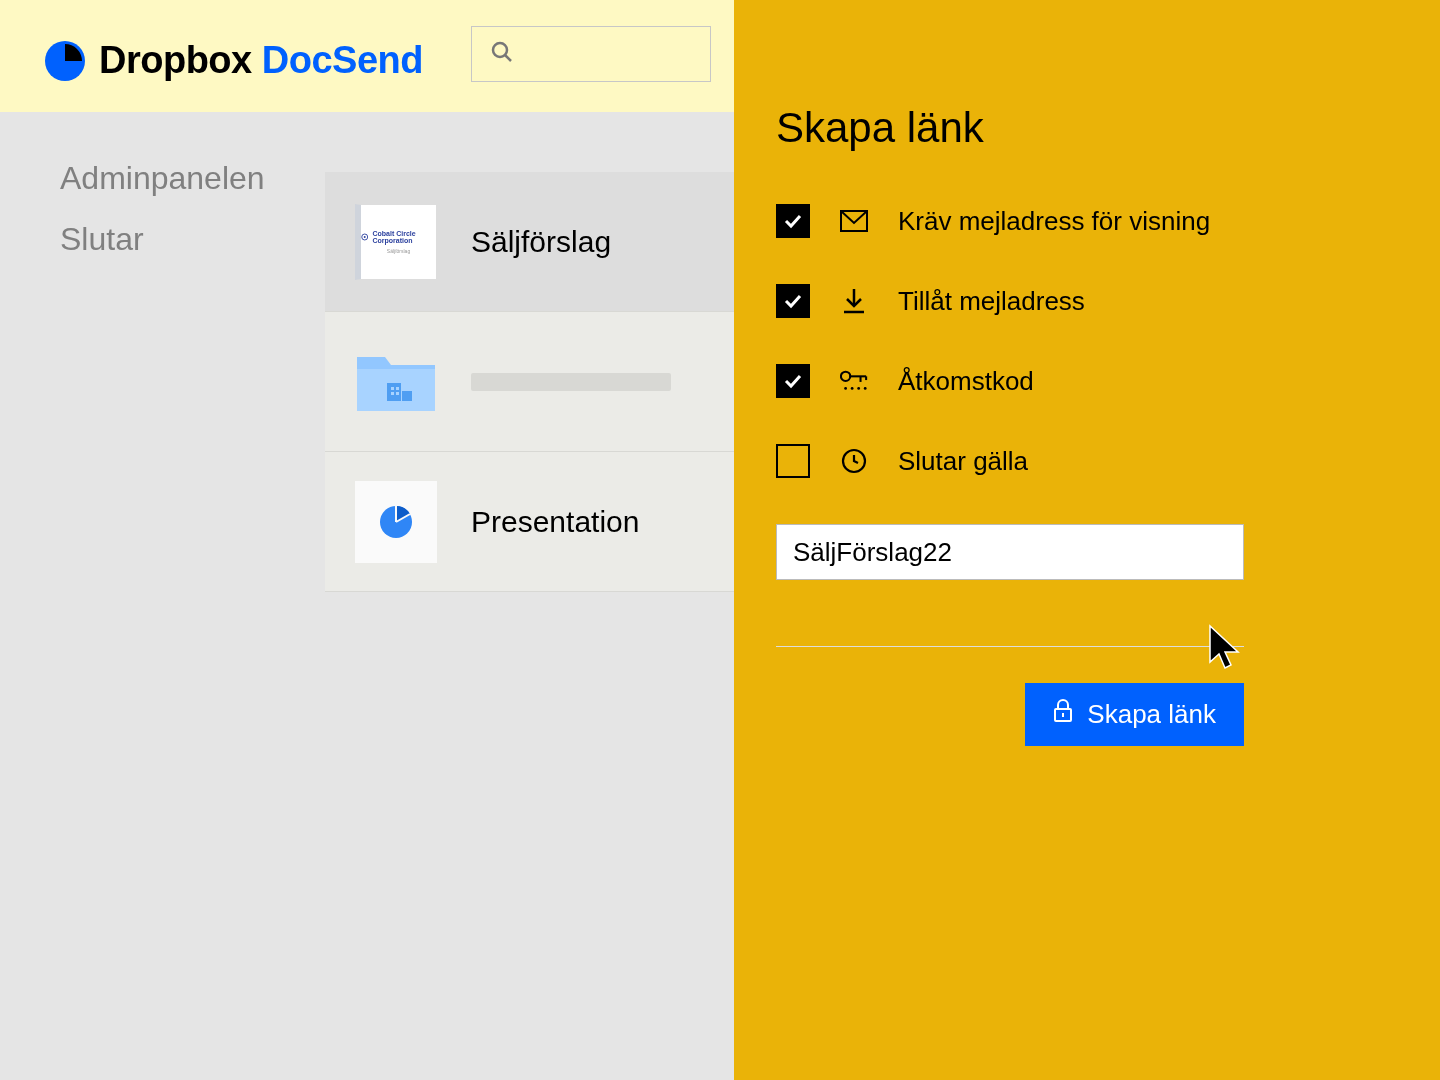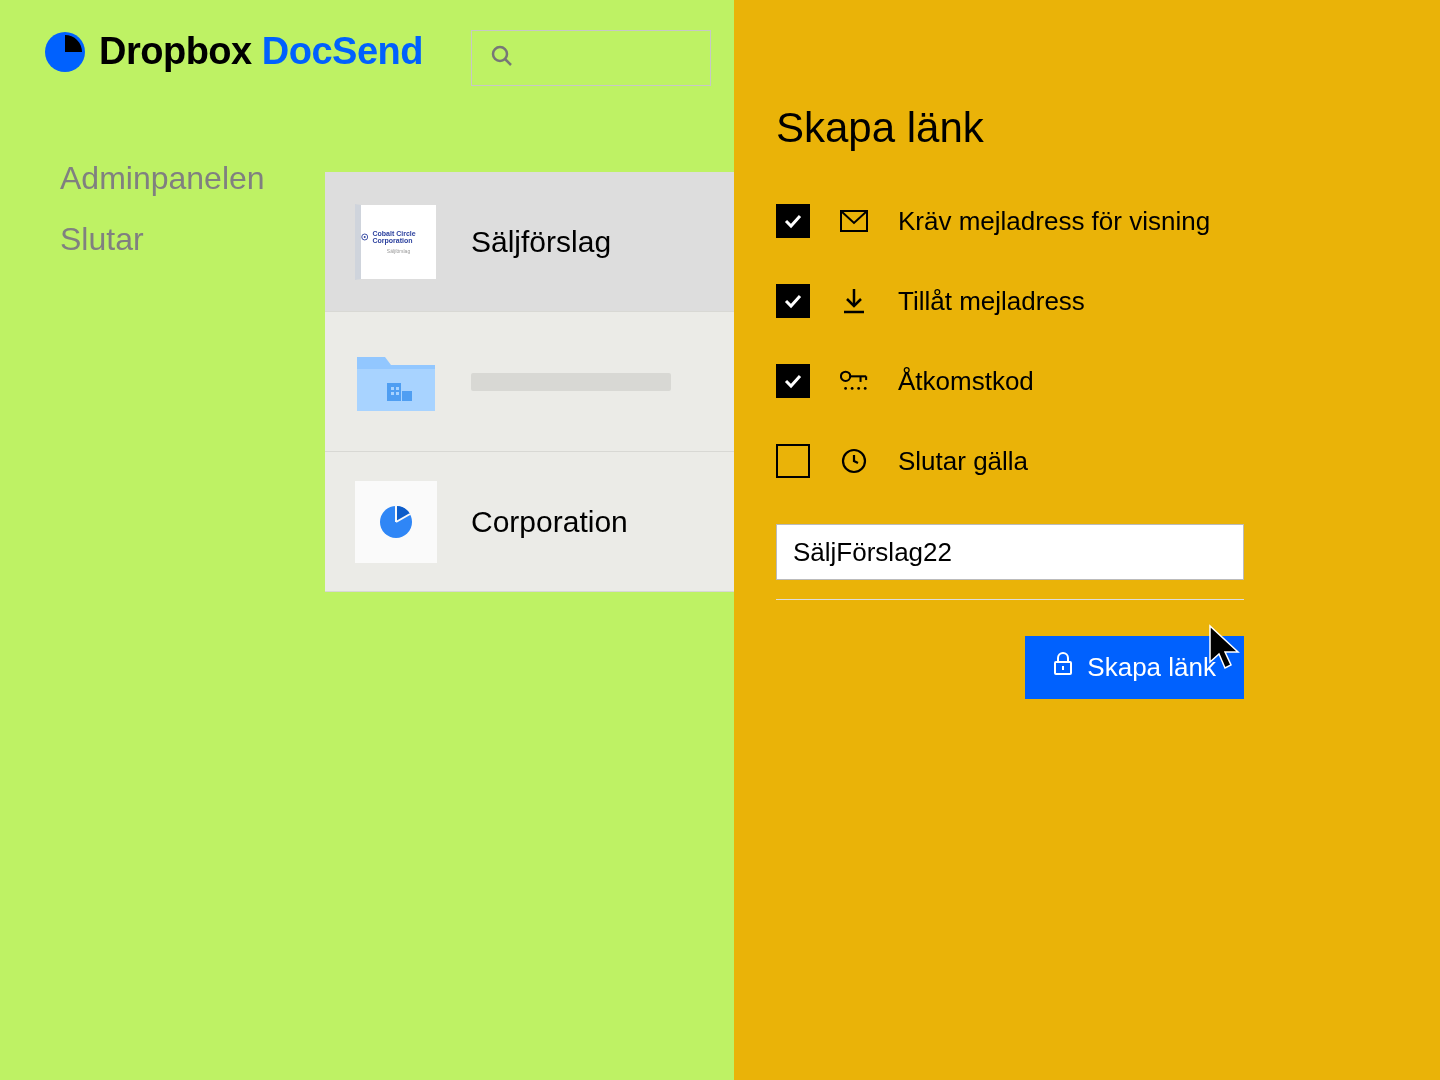--- a/index.html
+++ b/index.html
@@ -7,24 +7,24 @@
   font-family: -apple-system, BlinkMacSystemFont, "Segoe UI", Helvetica, Arial, sans-serif;
   width: 1440px;
   height: 1080px;
   background: #fff;
   position: relative;
   overflow: hidden;
 }
 
 .header {
   display: flex;
-  align-items: flex-start;
+  align-items: flex-end;
   padding: 30px 45px;
   gap: 48px;
-  background: #bef264;
+  background: #fef9c3;
   height: 112px;
 }
 
 .logo {
   display: flex;
   align-items: center;
   gap: 14px;
 }
 
 .logo-icon {
@@ -46,21 +46,21 @@
   height: 56px;
   border: 1px solid #c7c7c7;
   display: flex;
   align-items: center;
   padding-left: 18px;
 }
 
 .main {
   display: flex;
   height: calc(100% - 112px);
-  background: #bef264;
+  background: #e5e5e5;
 }
 
 .sidebar {
   width: 325px;
   padding: 48px 0 0 60px;
 }
 
 .sidebar-item {
   font-size: 32px;
   color: #808080;
@@ -197,21 +197,21 @@
   font-size: 26px;
   color: #000;
 }
 
 .code-input {
   width: 468px;
   height: 56px;
   border: 1px solid #bbb;
   font-size: 26px;
   padding: 0 16px;
-  margin-bottom: 19px;
+  margin-bottom: 66px;
   margin-left: 0;
 }
 
 .panel-divider {
   border: none;
   border-top: 1px solid #ddd;
   margin-bottom: 36px;
   width: 468px;
 }
 
@@ -305,21 +305,21 @@
 
     <div class="content-row">
       <div class="chart-thumb">
         <svg width="40" height="40" viewBox="0 0 40 40">
           <circle cx="20" cy="20" r="16" fill="#2f86f6"></circle>
           <path d="M20 4 A16 16 0 0 1 34 12 L20 20 Z" fill="#0d5cc9"></path>
           <path d="M20 20 L20 4" stroke="#fafafa" stroke-width="2"></path>
           <path d="M20 20 L34 12" stroke="#fafafa" stroke-width="2"></path>
         </svg>
       </div>
-      <div class="row-title">Corporation</div>
+      <div class="row-title">Presentation</div>
     </div>
   </div>
 </div>
 
 <div class="panel">
   <h1 class="panel-title">Skapa länk</h1>
 
   <div class="option-row">
     <div class="checkbox checked">
       <svg width="20" height="20" viewBox="0 0 20 20">

